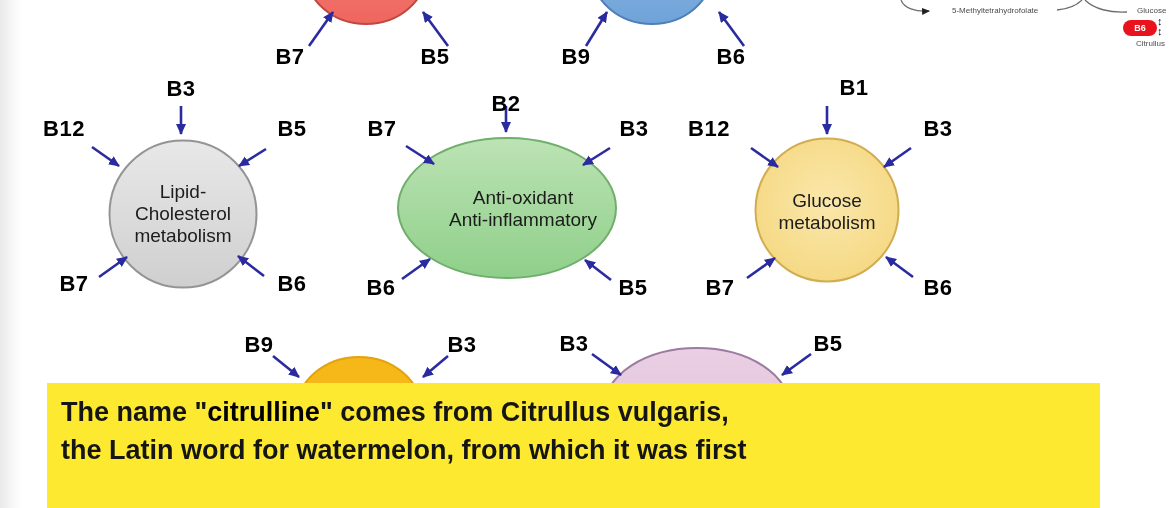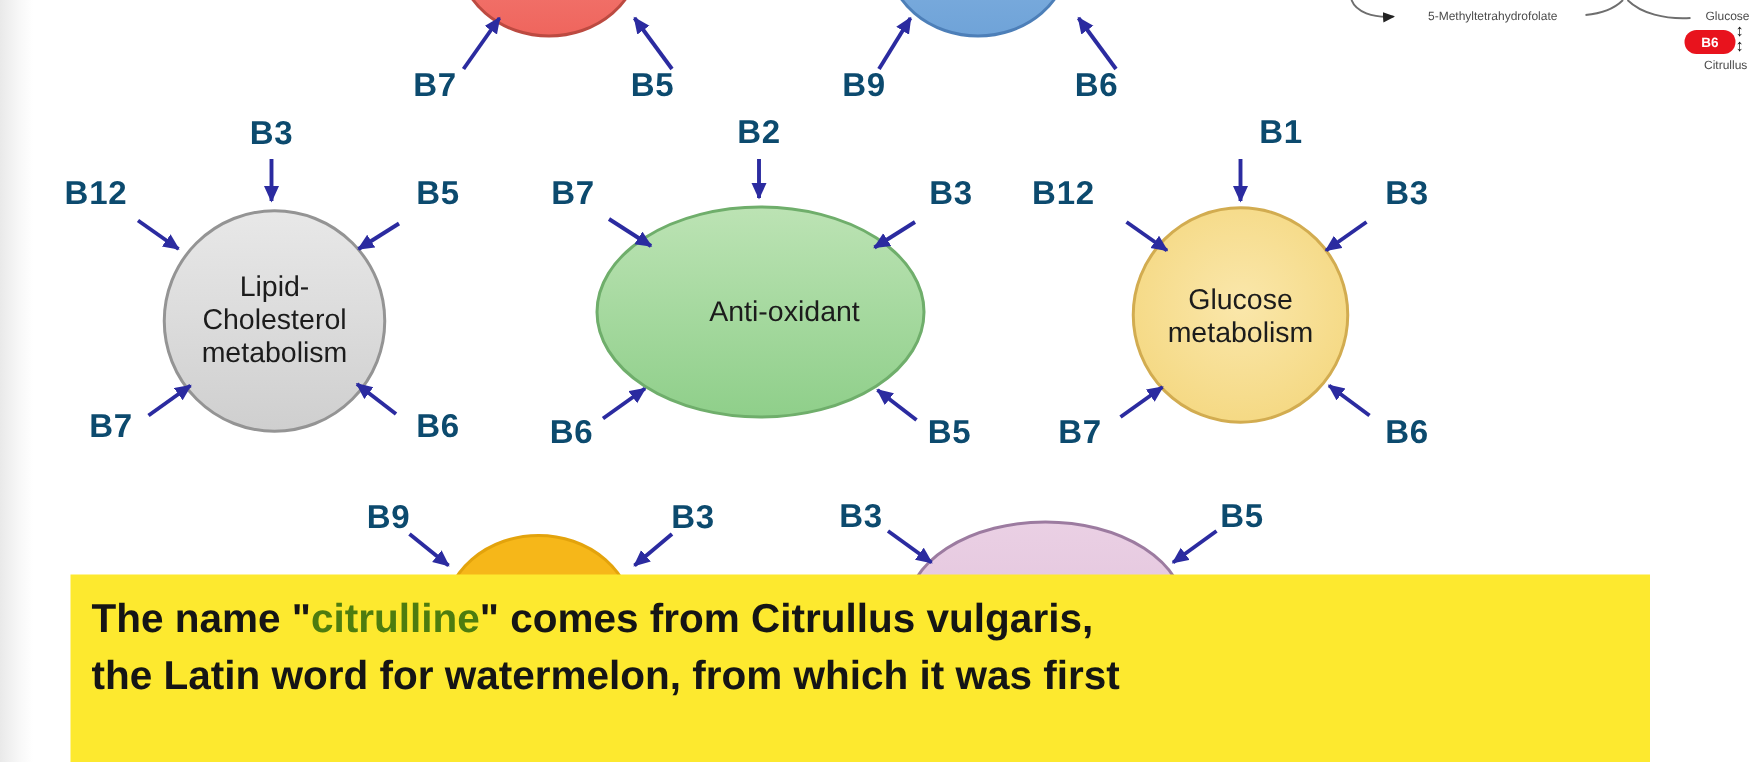--- a/index.html
+++ b/index.html
@@ -3,34 +3,34 @@
 <meta charset="utf-8">
 <style>
   html,body{margin:0;padding:0;}
   body{width:1170px;height:508px;overflow:hidden;background:#ffffff;
        font-family:"Liberation Sans",sans-serif;}
   .stage{position:relative;width:1170px;height:508px;overflow:hidden;background:#ffffff;}
   .left-edge{position:absolute;left:0;top:0;width:22px;height:508px;
              background:linear-gradient(90deg,#e9e9e9 0%,#f7f7f7 55%,#ffffff 100%);}
   svg.diagram{position:absolute;left:0;top:0;}
   .vlabel{position:absolute;transform:translate(-50%,-50%);font-size:22px;font-weight:600;
-          color:#0c4a6e;white-space:nowrap;letter-spacing:0.5px;}
+          color:#000000;white-space:nowrap;letter-spacing:0.5px;}
   .node-label{position:absolute;transform:translate(-50%,-50%);text-align:center;
               color:#1c1c1c;font-size:19px;line-height:22px;font-weight:400;white-space:nowrap;}
   .tiny-label{position:absolute;font-size:8px;color:#4c4c4c;white-space:nowrap;}
   .pill{position:absolute;left:1123px;top:20px;width:34px;height:16px;border-radius:8px;
         background:#e8131d;display:flex;align-items:center;justify-content:center;}
   .pill span{color:#ffffff;font-size:9px;font-weight:700;}
   .updown{position:absolute;left:1157px;top:16px;display:flex;flex-direction:column;
           font-size:11px;font-weight:700;color:#111;line-height:10px;}
   .caption{position:absolute;left:47px;top:383px;width:1053px;height:130px;
            background:#fde92f;padding:10px 0 0 14px;box-sizing:border-box;}
   .caption .cline{font-size:27px;line-height:38px;font-weight:700;color:#151515;
                   white-space:nowrap;}
-  .caption .hl{color:#4d7c0f;}
+  .caption .hl{color:#000000;}
 </style>
 </head>
 <body>
 
 <div class="stage">
   <div class="left-edge"></div>
 
   <svg class="diagram" width="1170" height="508" viewBox="0 0 1170 508">
     <defs>
       <marker id="ah" markerUnits="userSpaceOnUse" markerWidth="14" markerHeight="12" refX="10" refY="5" orient="auto">
@@ -112,38 +112,39 @@
     </g>
   </svg>
 
   <div class="node-label" style="left:183px;top:214px;">
     <div>Lipid-</div>
     <div>Cholesterol</div>
     <div>metabolism</div>
   </div>
   <div class="node-label" style="left:507px;top:209px;margin-left:16px;">
     <div>Anti-oxidant</div>
+    <div>Anti-inflammatory</div>
   </div>
   <div class="node-label" style="left:827px;top:212px;">
     <div>Glucose</div>
     <div>metabolism</div>
   </div>
 
   <div class="vlabel" style="left:290px;top:57px;">B7</div>
   <div class="vlabel" style="left:435px;top:57px;">B5</div>
   <div class="vlabel" style="left:576px;top:57px;">B9</div>
   <div class="vlabel" style="left:731px;top:57px;">B6</div>
 
   <div class="vlabel" style="left:181px;top:89px;">B3</div>
   <div class="vlabel" style="left:64px;top:129px;">B12</div>
   <div class="vlabel" style="left:292px;top:129px;">B5</div>
   <div class="vlabel" style="left:74px;top:284px;">B7</div>
   <div class="vlabel" style="left:292px;top:284px;">B6</div>
 
-  <div class="vlabel" style="left:506px;top:88px;text-align:right;">B2</div>
+  <div class="vlabel" style="left:506px;top:104px;text-align:right;">B2</div>
   <div class="vlabel" style="left:382px;top:129px;">B7</div>
   <div class="vlabel" style="left:634px;top:129px;">B3</div>
   <div class="vlabel" style="left:381px;top:288px;">B6</div>
   <div class="vlabel" style="left:633px;top:288px;">B5</div>
 
   <div class="vlabel" style="left:854px;top:88px;">B1</div>
   <div class="vlabel" style="left:709px;top:129px;">B12</div>
   <div class="vlabel" style="left:938px;top:129px;">B3</div>
   <div class="vlabel" style="left:720px;top:288px;">B7</div>
   <div class="vlabel" style="left:938px;top:288px;">B6</div>

